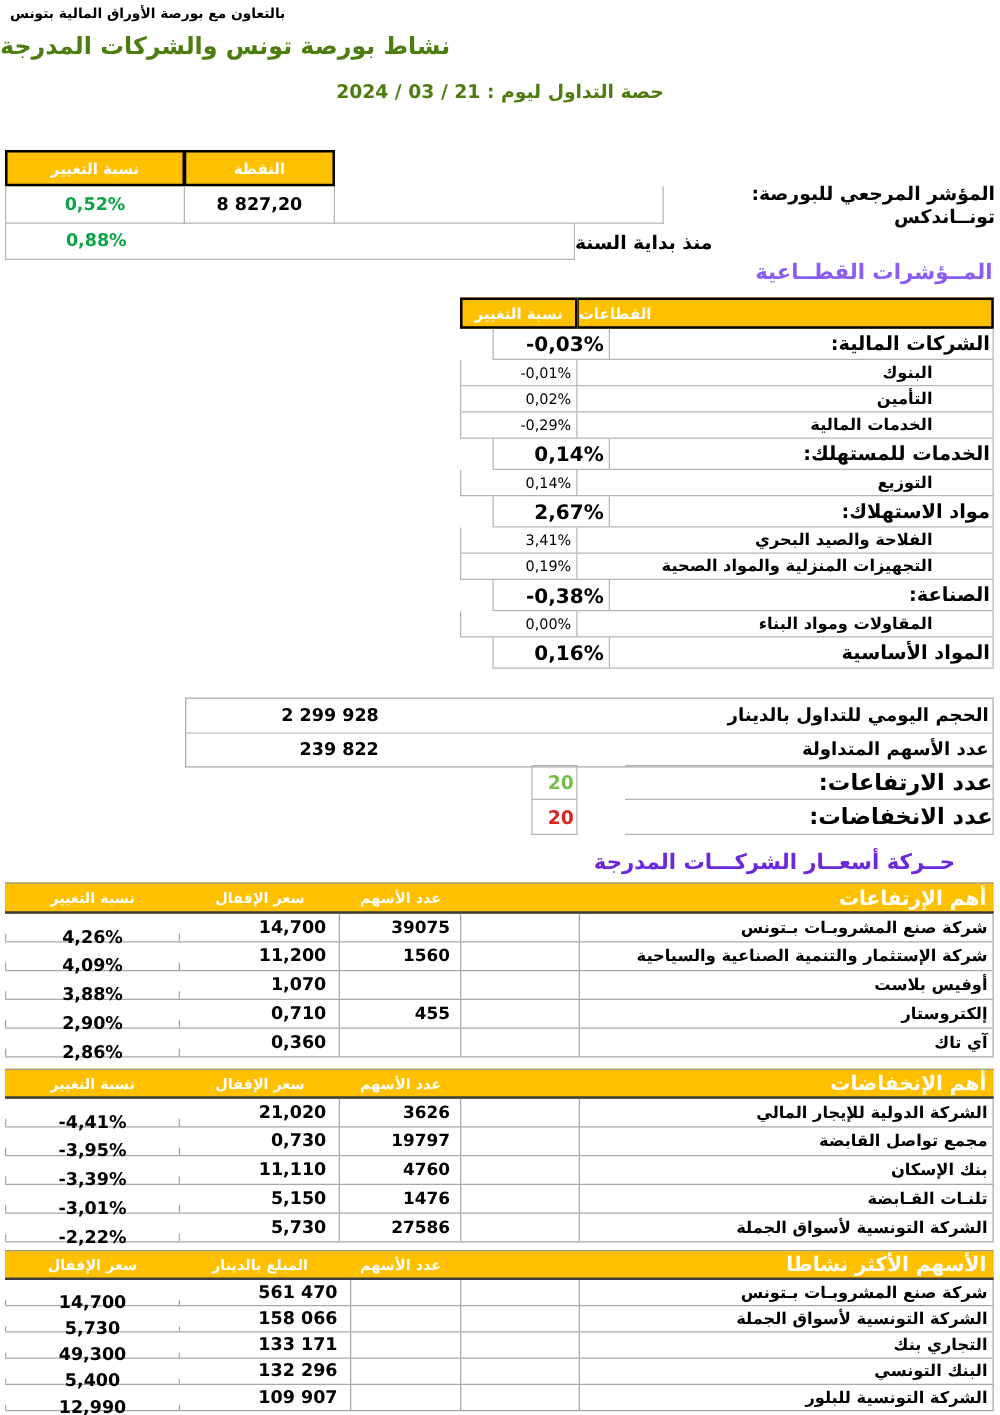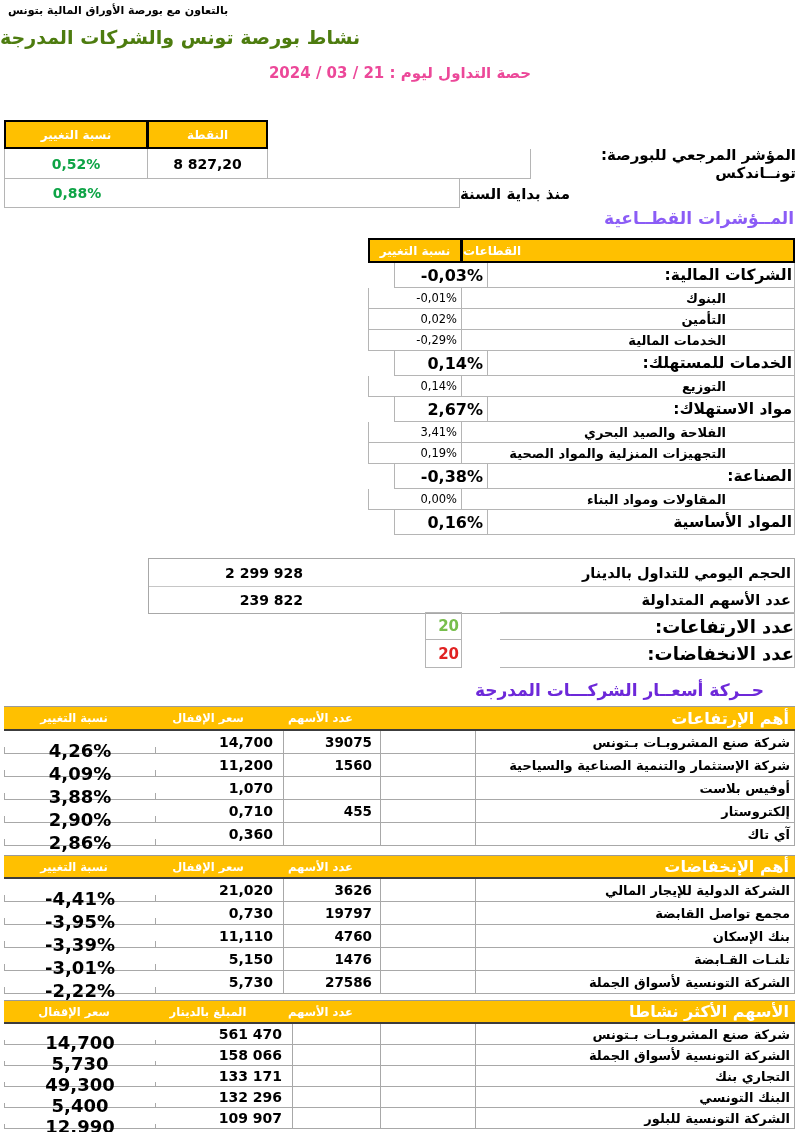--- a/index.html
+++ b/index.html
@@ -4,21 +4,21 @@
 <style>
   * { margin:0; padding:0; box-sizing:border-box; }
   html,body { width:800px; height:1132px; background:#ffffff; overflow:hidden;
     font-family:"DejaVu Sans","Liberation Sans",sans-serif; font-weight:bold; color:#000; }
   .abs { position:absolute; }
   body { position:relative; }
 
   
   .coop-note { top:4px; left:8px; font-size:11px; }
   .main-title { top:26px; left:0; width:100%; text-align:left; font-size:19px; color:#4d7c0f; }
-  .session-line { top:64px; left:0; width:100%; text-align:center; font-size:15px; color:#ec4899; }
+  .session-line { top:64px; left:0; width:100%; text-align:center; font-size:15px; color:#4d7c0f; }
 
   
   .index-table { top:120px; left:4px; width:792px; }
   .ix-row { display:flex; }
   .ix-head { height:29px; }
   .cell-yellow { background:#ffc000; border:2.5px solid #000; color:#fff;
     font-size:12px; display:flex; align-items:center; justify-content:center; }
   .ix-change-h { width:144px; }
   .ix-points-h { width:120px; border-left-width:1.5px; }
   .ix-r1 { height:30px; }
@@ -40,21 +40,21 @@
   .sec-change-h { width:94px; }
   .sec-name-h { width:333px; border-right-width:2.5px; border-left-width:1.5px;
     justify-content:flex-end; padding-left:0; padding-right:6px; }
   .s-row { display:flex; height:21px; border-bottom:1px solid #b5b5b5; }
   .s-row.main { height:25px;margin-left:26px; }
   .s-change { width:94px; border-left:1px solid #b5b5b5; border-right:1px solid #b5b5b5;
     display:flex; align-items:center; justify-content:flex-end; padding-right:4px;
     font-size:11.5px; font-weight:normal; }
   .s-row.main .s-change { font-size:16px; font-weight:bold; }
   .s-label { flex:1; border-right:1px solid #b5b5b5; display:flex; align-items:center;
-    justify-content:flex-start; direction:rtl; font-size:13px; padding-right:68px; }
+    justify-content:flex-start; direction:rtl; font-size:13px; padding-right:48px; }
   .s-row.main .s-label { font-size:15.5px; padding-right:2px; }
 
   
   .volume-box { top:558px; left:148px; width:647px; border:1px solid #a8a8a8; }
   .v-row { display:flex; height:27px; align-items:center; }
   .v-row + .v-row { border-top:1px solid #c6c6c6; }
   .v-value { width:156px; text-align:right; font-size:14px; padding-right:2px; }
   .v-label { flex:1; direction:rtl; text-align:right; font-size:14.5px; padding-right:3px; }
   .counts { top:612px; left:425px; width:370px; }
   .c-row { display:flex; height:28px;gap:38px; }
@@ -72,21 +72,21 @@
   .m-head { display:flex; height:25px; background:#ffc000; color:#fff; font-size:11.5px;
     border-top:1px solid #9a9a9a; border-bottom:2px solid #3c3c3c; align-items:center; }
   .m-head .h1 { width:140px; text-align:center; }
   .m-head .h2 { width:128px; text-align:center; }
   .m-head .h3 { width:97px; text-align:center; }
   .m-head .h4 { width:95px; }
   .m-head .ht { flex:1; direction:rtl; text-align:right; padding-right:6px; font-size:16px; }
   .m-row { display:flex; height:23px; border-bottom:1px solid #a8a8a8; }
   .m-row > div { border-right:1px solid #a8a8a8; display:flex; align-items:center; }
   .m-row > div:first-child { border-left:1px solid #a8a8a8; }
-  .m-c1 { width:152px; justify-content:center; font-size:18px;margin-top:16px; }
+  .m-c1 { width:140px; justify-content:center; font-size:14px;margin-top:16px; }
   .m-c2 { width:128px; justify-content:flex-end; padding-right:10px; font-size:14px; }
   .m-c3 { width:97px; justify-content:flex-end; padding-right:8px; font-size:13.5px; }
   .m-c4 { width:95px; }
   .m-name { flex:1; direction:rtl; justify-content:flex-start; padding-right:4px; font-size:13px; }
   .t-up { top:706px; }
   .t-down { top:855px; }
   .t-down .m-head { height:24px; }
   .t-active { top:1000px; }
   .t-active .m-head { height:24px; }
   .t-active .m-row { height:21px; }

